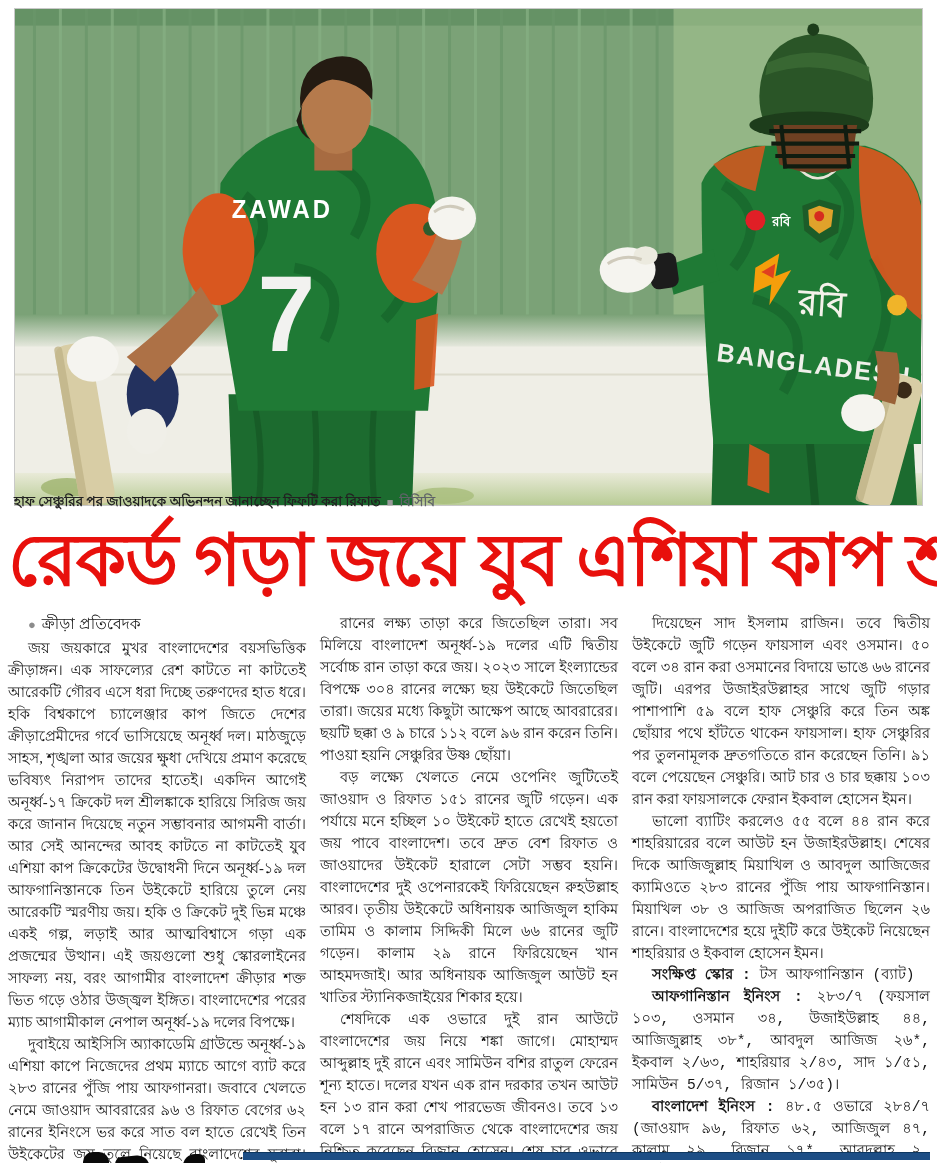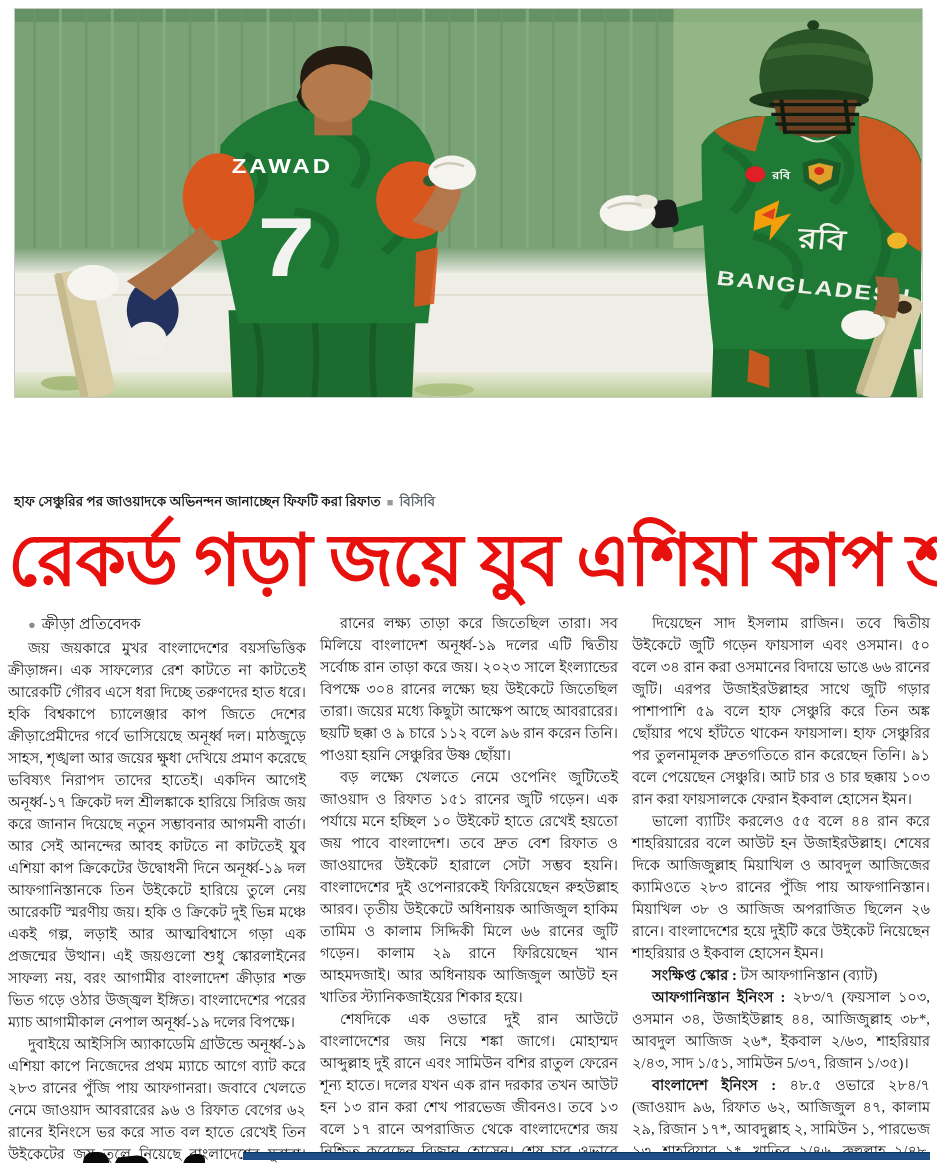--- a/index.html
+++ b/index.html
@@ -4,21 +4,21 @@
 <style>
   html,body{margin:0;padding:0;}
   body{
     width:937px;height:1163px;position:relative;background:#ffffff;
     font-family:"Liberation Serif","DejaVu Sans",serif;color:#111;
     overflow:hidden;
   }
   .abs{position:absolute;}
   
   .photo{
-    left:14px;top:8px;width:909px;height:390px;
+    left:14px;top:8px;width:909px;height:498px;
     border:1px solid #c9c9c9;box-sizing:border-box;background:#7ba277;text-align:right;
   }
   .photo svg{display:block;width:100%;height:100%;}
   
   .caption{
     left:14px;top:491px;width:909px;height:22px;
     font-family:Liberation Serif, serif;
     font-size:13.5px;font-weight:bold;color:#222;line-height:22px;
     white-space:nowrap;
   }
@@ -37,21 +37,21 @@
     top:612px;width:298px;
     font-size:14.6px;line-height:22px;text-align:justify;color:#151515;
   }
   .col p{margin:0;text-indent:20px;}
   .byline{
     font-family:"Liberation Sans","DejaVu Sans",sans-serif;
     font-weight:normal;font-size:15.5px;line-height:24px;text-indent:0;
     margin-bottom:2px;
   }
   .byline .dot{color:#8c8c8c;font-size:13px;margin-right:6px;}
-  .score-line{margin:0;text-indent:20px;}
+  .score-line{margin:0;text-indent:20px;font-family:Liberation Mono, monospace;}
   .score-line b{font-weight:bold;}
   
   .cutoff{
     left:55px;top:1146px;width:200px;height:17px;overflow:hidden;
   }
   .cutoff .g{position:absolute;background:#0a0a0a;}
   .g1{left:28px;top:6px;width:26px;height:18px;border-radius:10px 10px 0 0;}
   .g2{left:60px;top:10px;width:34px;height:12px;border-radius:8px 14px 0 0;transform:rotate(-6deg);}
   .g3{left:128px;top:8px;width:22px;height:14px;border-radius:12px 6px 0 0;}
   .navy-bar{

